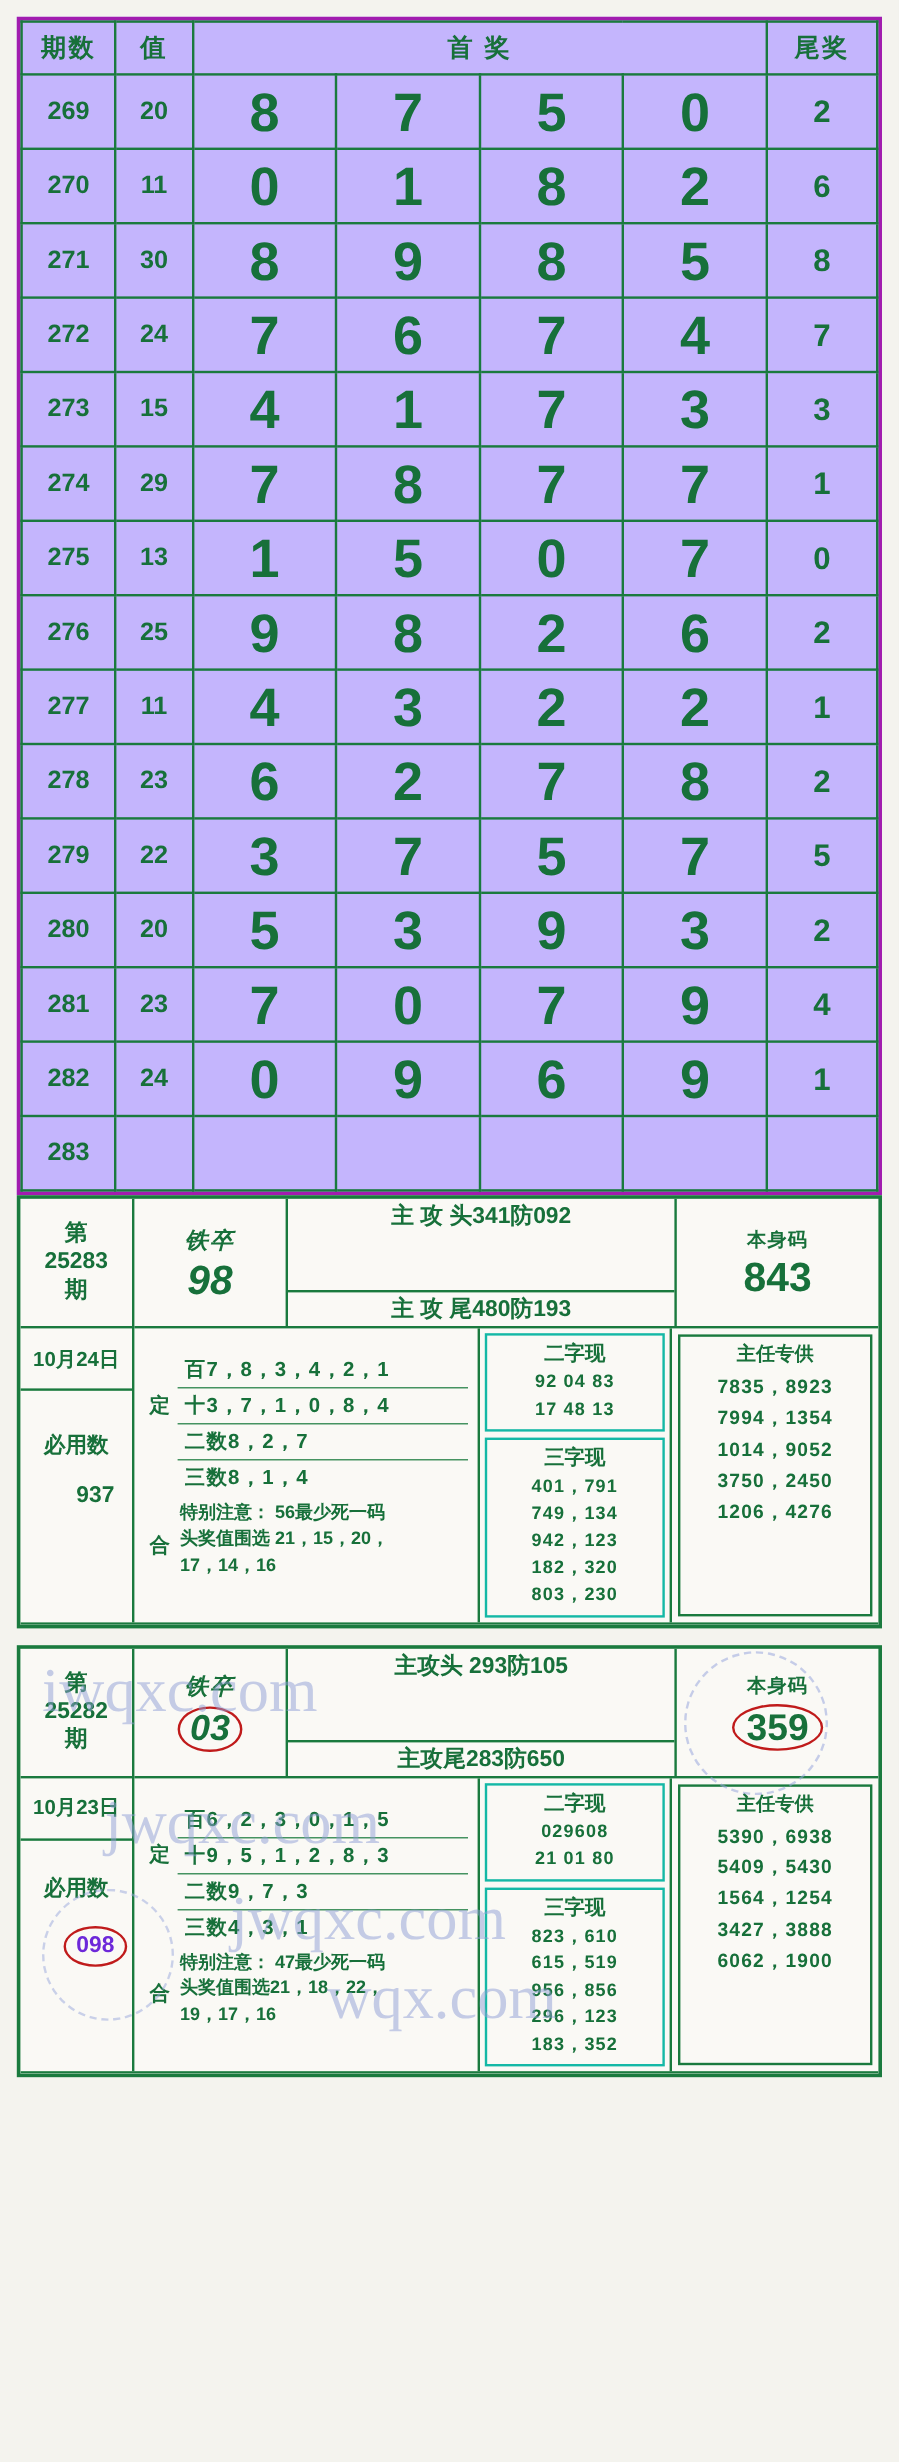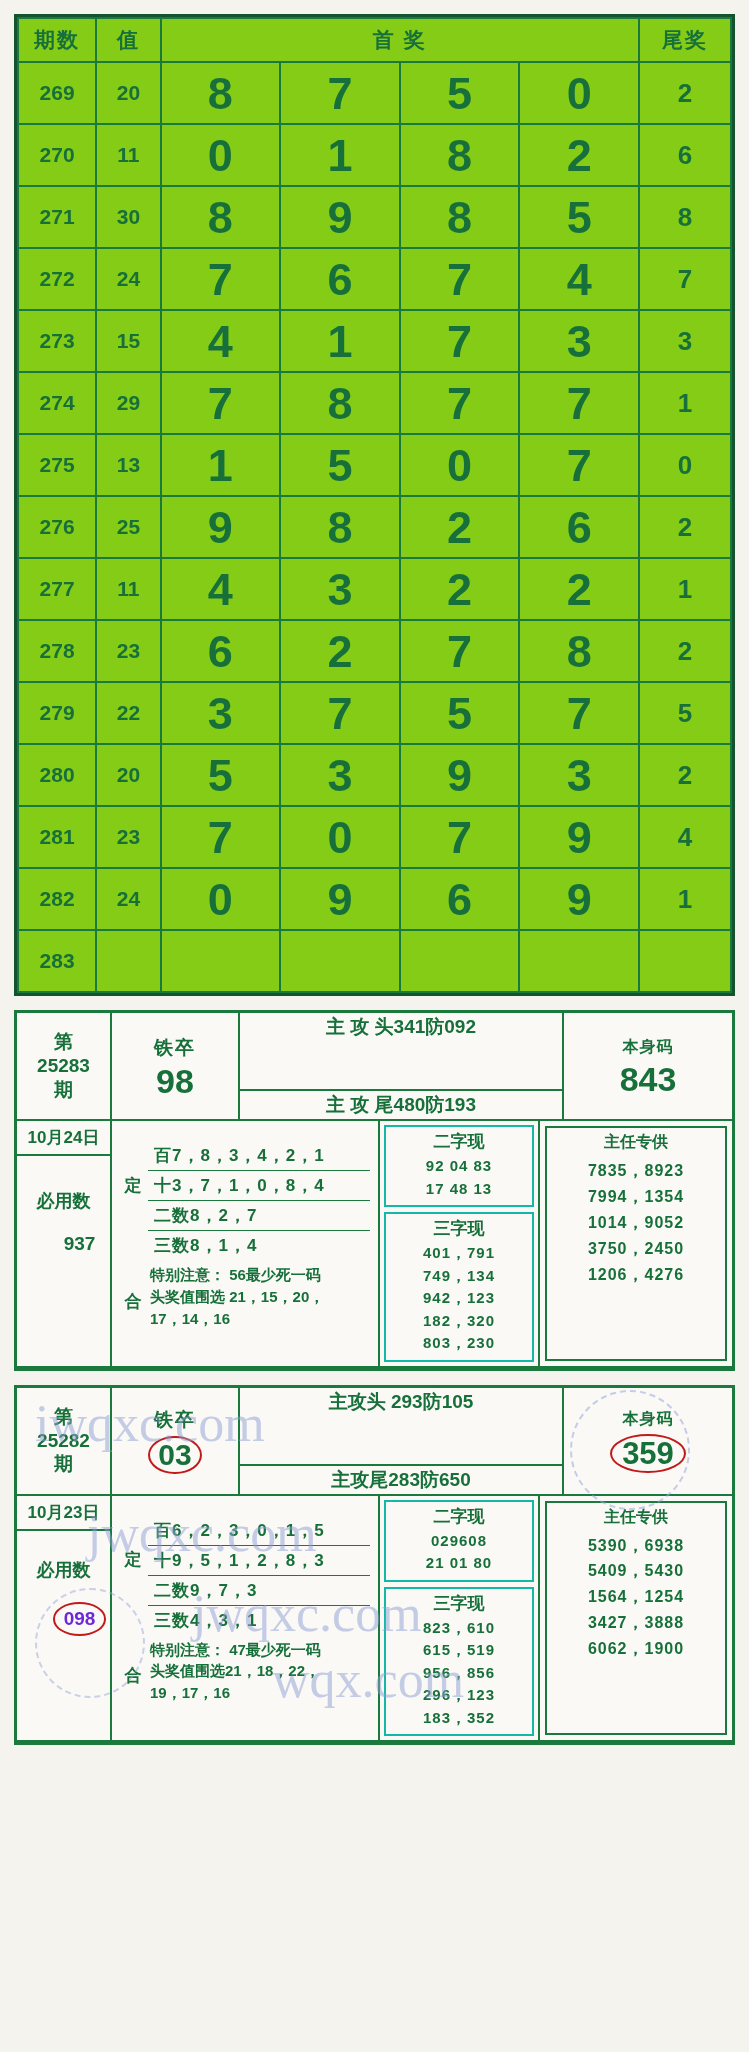--- a/index.html
+++ b/index.html
@@ -12,23 +12,22 @@
   }
   .page {
     width: 749px;
     min-height: 2052px;
     background: #f4f3ee;
     padding: 14px 14px 18px 14px;
   }
 
   
   .panel {
-    background: #84cc16;
-    border: 3px solid #14532d;
-    margin-bottom: 14px;
+    background: #c4b5fd;
+    border: 3px solid #a21caf;
   }
   table.main {
     width: 100%;
     border-collapse: collapse;
     table-layout: fixed;
   }
   table.main td, table.main th {
     border: 2px solid #1a7a3e;
     text-align: center;
     vertical-align: middle;
@@ -82,21 +81,21 @@
     display: flex;
     align-items: center;
     justify-content: center;
     text-align: center;
     font-size: 19px;
     font-weight: bold;
     line-height: 1.25;
     border-bottom: 2px solid #1a7a3e;
   }
   .cell-date {
-    height: 35px;
+    height: 52px;
     display: flex;
     align-items: center;
     justify-content: center;
     font-size: 17px;
     font-weight: bold;
     border-bottom: 2px solid #1a7a3e;
   }
   .cell-must {
     height: 132px;
     display: flex;
@@ -118,20 +117,21 @@
   .fg-right { flex: 1; display: flex; flex-direction: column; }
   .frow-top { display: flex; height: 108px; border-bottom: 2px solid #1a7a3e; }
   .box-tiezu {
     width: 128px;
     border-right: 2px solid #1a7a3e;
     display: flex;
     flex-direction: column;
     align-items: center;
     justify-content: center;
     gap: 3px;
+    font-style: italic;
   }
   .tiezu-label { font-size: 19px; font-weight: bold; letter-spacing: 2px; }
   .tiezu-val { font-size: 34px; font-weight: bold; line-height: 1; }
   .tiezu-val.circ {
     border: 2.5px solid #c01b1b;
     border-radius: 50%;
     padding: 2px 8px;
     font-size: 30px;
   }
   .box-attack {
@@ -206,21 +206,21 @@
   }
   .xian-block {
     border: 2px solid #14b8a6;
     padding: 3px 2px 5px 2px;
     text-align: center;
   }
   .xian-block + .xian-block { margin-top: 5px; }
   .xian-title { font-size: 17px; font-weight: bold; margin-bottom: 2px; }
   .xian-row { font-size: 15px; font-weight: bold; line-height: 1.5; letter-spacing: 1px; }
   .box-zhuren {
-    width: 192px;
+    width: 172px;
     padding: 5px;
     display: flex;
     flex-direction: column;
   }
   .zr-inner { border: 2px solid #1a7a3e; padding: 4px 2px 6px 2px; text-align: center; height: 100%; }
   .zr-title { font-size: 16px; font-weight: bold; margin-bottom: 5px; }
   .zr-row { font-size: 16px; font-weight: bold; line-height: 1.62; letter-spacing: 1px; }
 
   
   .wm {

